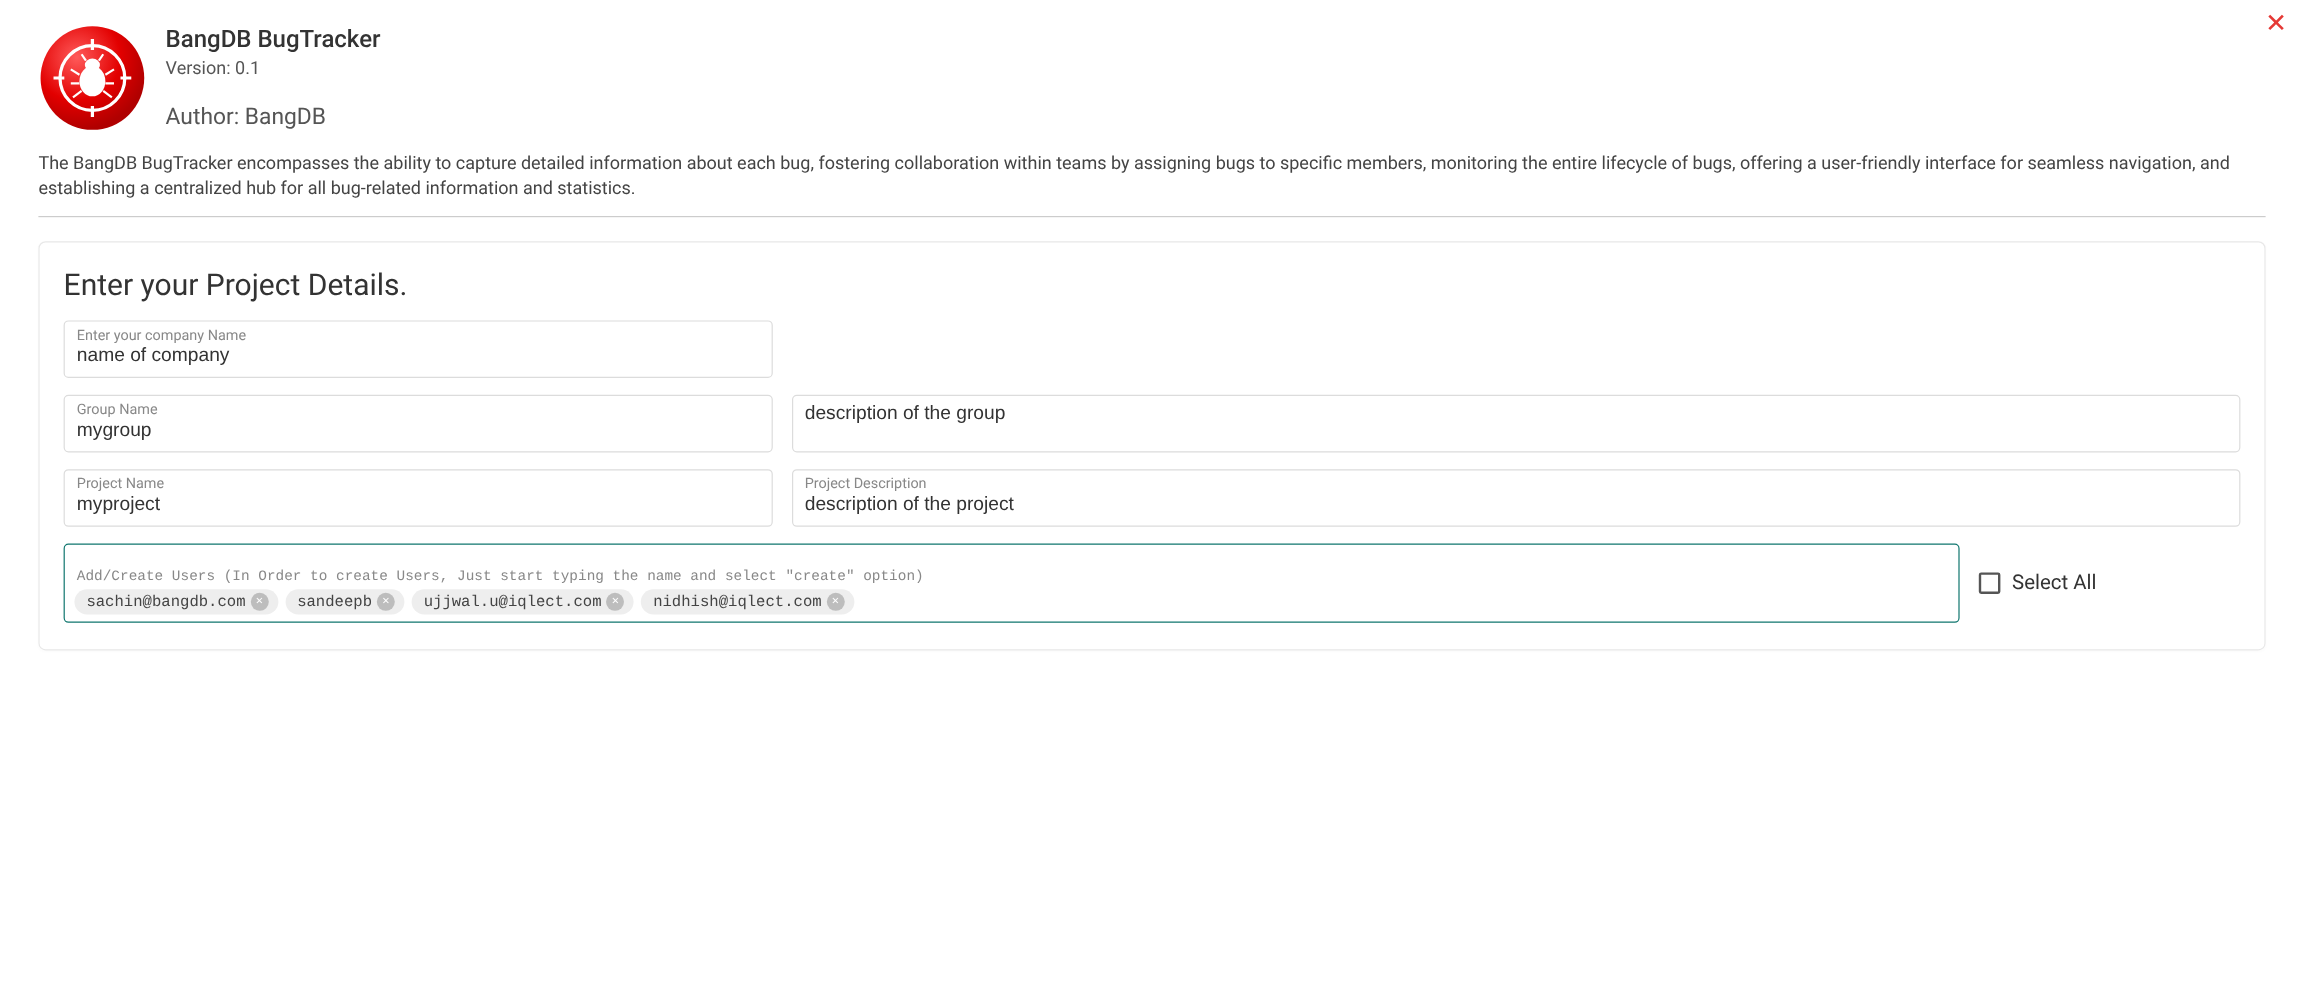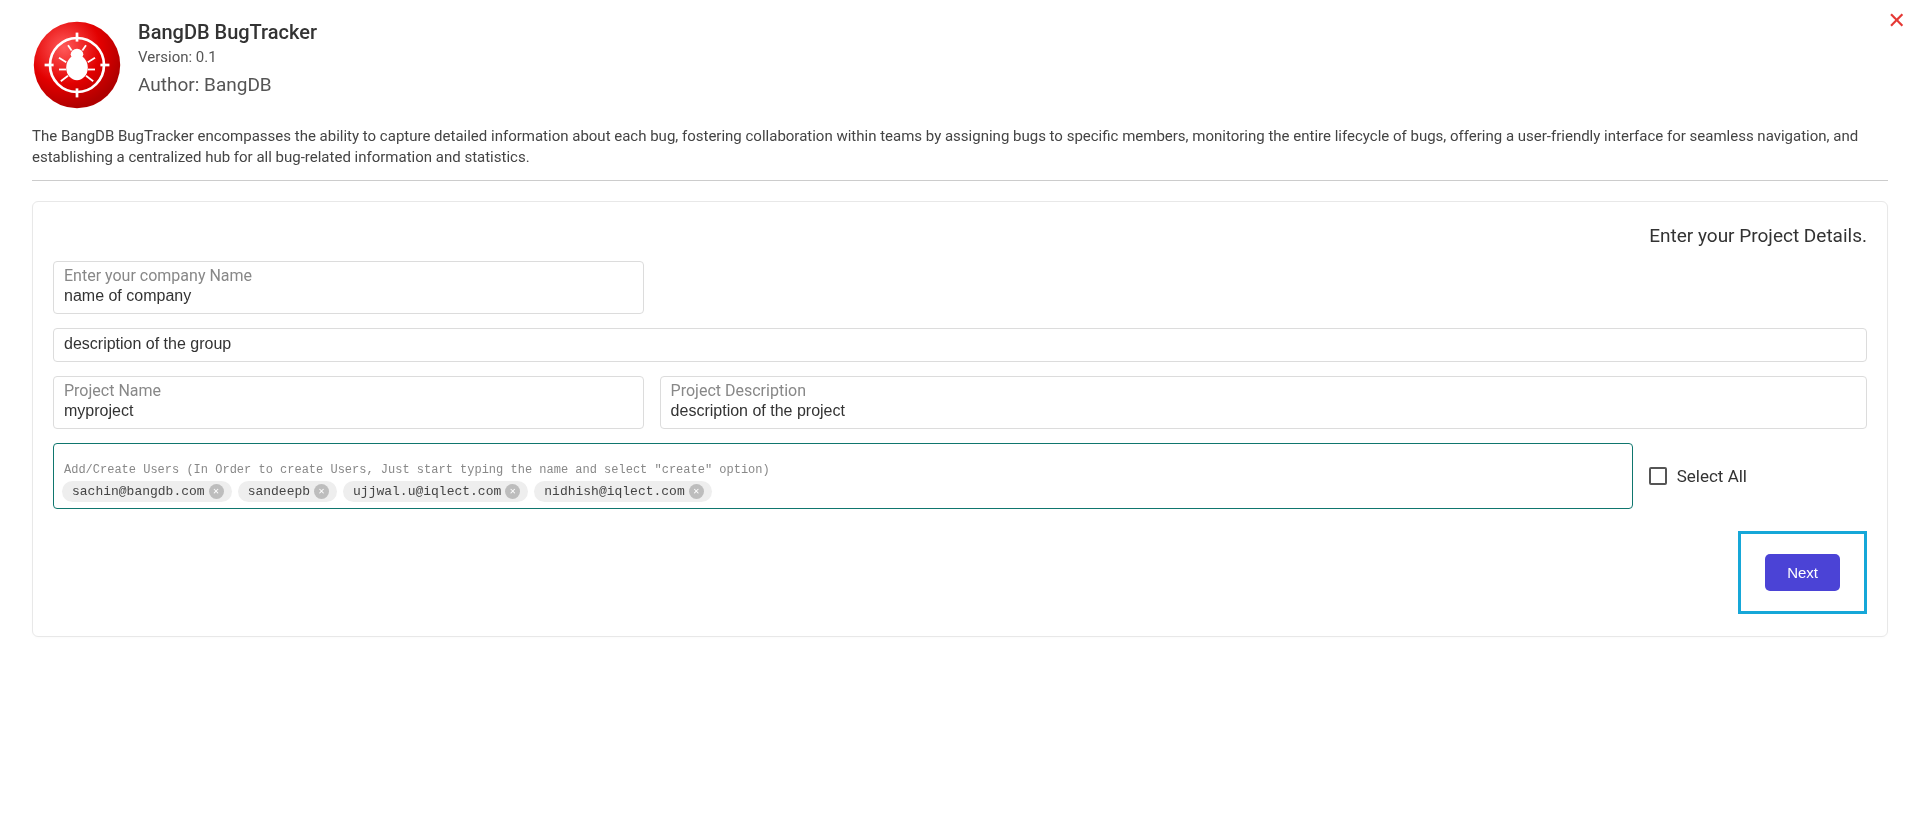--- a/index.html
+++ b/index.html
@@ -39,21 +39,21 @@
     }
     .header-text h1 {
       font-size: 20px;
       font-weight: 500;
       color: #333;
       margin-bottom: 4px;
     }
     .header-text .version {
       font-size: 15px;
       color: #555;
-      margin-bottom: 7px;
+      margin-bottom: 19px;
     }
     .header-text .author {
       font-size: 19px;
       color: #555;
     }
     .description {
       font-size: 15px;
       color: #444;
       line-height: 1.4;
       margin-bottom: 12px;
@@ -63,43 +63,42 @@
       border-top: 1px solid #ccc;
       margin-bottom: 20px;
     }
     .card {
       border: 1px solid #e8e8e8;
       border-radius: 6px;
       padding: 22px 20px 22px 20px;
       box-shadow: 0 1px 3px rgba(0,0,0,0.02);
     }
     .card-title {
-      font-size: 19px;
+      font-size: 25px;
       font-weight: 400;
       color: #333;
       margin-bottom: 14px;
-      text-align: right;
     }
     .row {
       display: flex;
       gap: 16px;
       margin-bottom: 14px;
     }
     .field {
       position: relative;
       flex: 1;
       border: 1px solid #dcdcdc;
       border-radius: 4px;
       padding: 4px 10px 6px 10px;
     }
     .field-half {
       flex: 0 0 calc(33% - 8px);
     }
     .field .label {
-      font-size: 16px;
+      font-size: 12px;
       color: #888;
       display: block;
       margin-bottom: 0px;
     }
     .field input {
       border: none;
       outline: none;
       width: 100%;
       font-size: 16px;
       color: #333;
@@ -238,20 +237,24 @@
   <div class="card-title">Enter your Project Details.</div>
 
   <div class="row">
     <div class="field field-half">
       <span class="label">Enter your company Name</span>
       <input type="text" value="name of company" style="">
     </div>
   </div>
 
   <div class="row">
+    <div class="field field-half">
+      <span class="label">Group Name</span>
+      <input type="text" value="mygroup" style="">
+    </div>
     <div class="field">
       <input type="text" value="description of the group" style="">
     </div>
   </div>
 
   <div class="row">
     <div class="field field-half">
       <span class="label">Project Name</span>
       <input type="text" value="myproject" style="">
     </div>
@@ -282,18 +285,13 @@
             <span class="chip-x">✕</span>
           </span>
         </div>
     </div>
     <div class="select-all">
       <span class="checkbox"></span>
       <span>Select All</span>
     </div>
   </div>
 
-  <div class="next-wrap">
-    <div class="next-box">
-      <button class="next-btn">Next</button>
-    </div>
-  </div>
 </div>
 
 </body></html>

